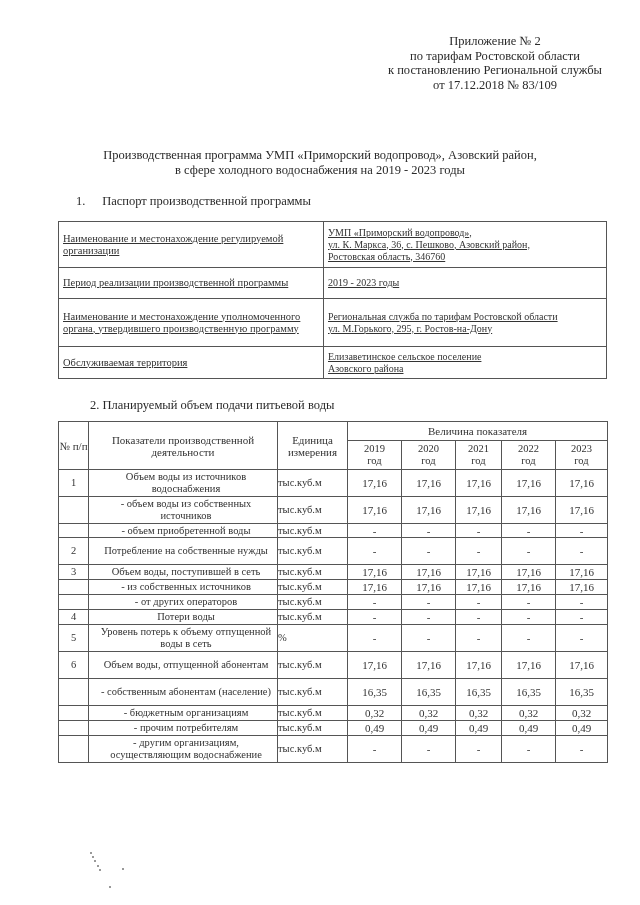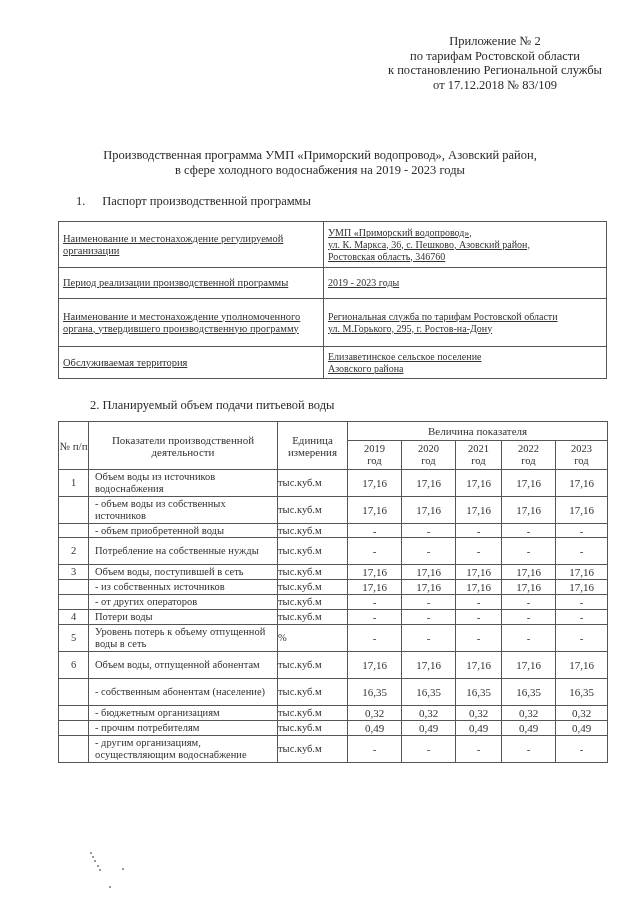--- a/index.html
+++ b/index.html
@@ -19,21 +19,21 @@
   .passport td.l { width: 256px; }
   .passport td.r { font-size: 10px; }
   .passport tr.r1 td { height: 41px; }
   .passport tr.r2 td { height: 26px; }
   .passport tr.r3 td { height: 43px; }
   .passport tr.r4 td { height: 27px; }
   .volumes { left: 58px; top: 421px; width: 549px; font-size: 10.5px; line-height: 12px; table-layout: fixed; }
   .volumes th { text-align: center; vertical-align: middle; color: #333; }
   .volumes td { vertical-align: middle; color: #333; }
   .volumes td.n { text-align: center; }
-  .volumes td.ind { padding-left: 6px; }
+  .volumes td.ind { padding-left: 6px; text-align: center; }
   .volumes td.u { text-align: left; font-size: 10.5px; }
   .volumes td.v { text-align: center; font-size: 11px; }
   .h-big { font-size: 11px; }
   .scan-dot { position: absolute; width: 2px; height: 2px; background: #999; }
 </style>
 </head>
 <body>
 
 <div class="appendix">
   <div>Приложение № 2</div>

